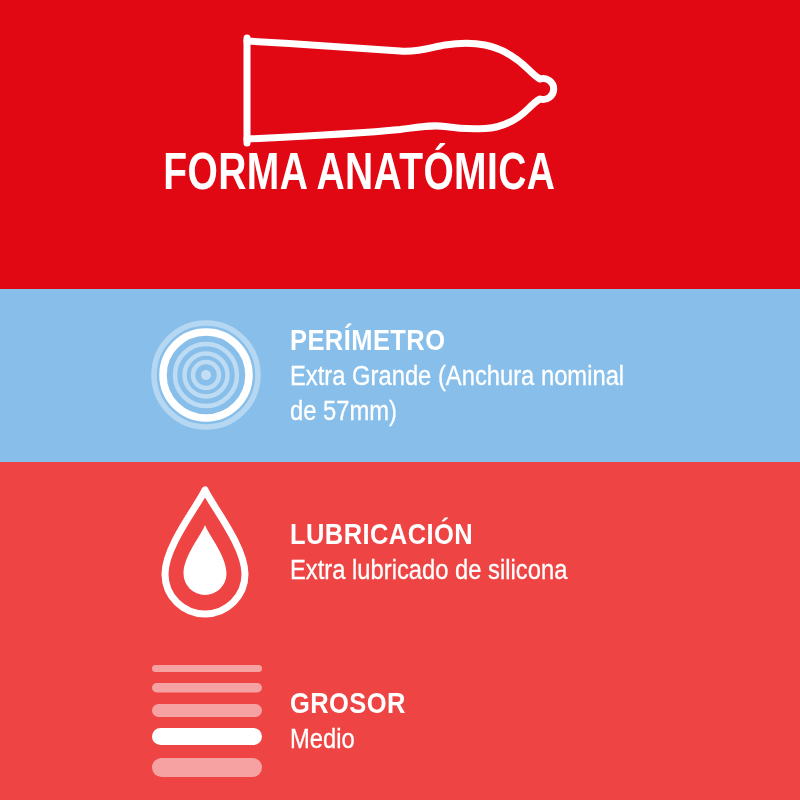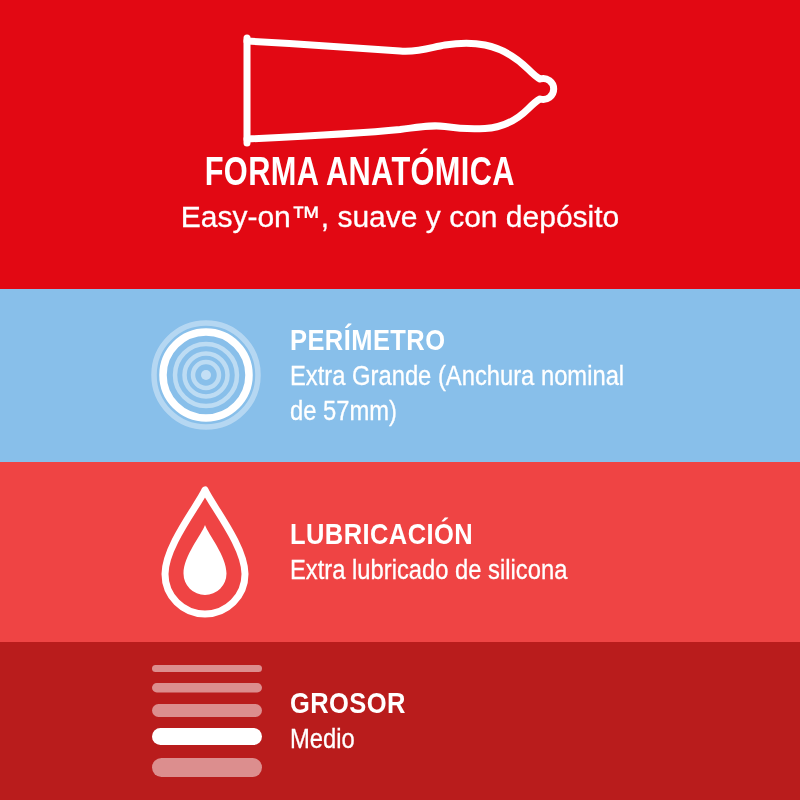--- a/index.html
+++ b/index.html
@@ -8,21 +8,21 @@
 
   .section{position:absolute;left:0;width:800px;}
   #sec-header{top:0;height:289px;}
   #sec-perimetro{top:289px;height:173px;padding-left:31px;}
   #sec-lubricacion{top:462px;height:180px;}
   #sec-grosor{top:642px;height:158px;}
 
   
   .header-icon{position:absolute;left:240px;top:31px;}
   .page-title{position:absolute;left:0;top:146px;width:719px;text-align:center;color:#fff;
-    font-size:41px;font-weight:700;line-height:50px;letter-spacing:.5px;}
+    font-size:52px;font-weight:700;line-height:50px;letter-spacing:.5px;}
   .page-title .cond{display:inline-block;transform:scaleX(.75);transform-origin:center;white-space:nowrap;}
   .page-subtitle{position:absolute;left:0;top:199px;width:800px;text-align:center;color:#fff;
     font-size:30px;font-weight:500;line-height:36px;-webkit-text-stroke:.3px #fff;}
 
   
   .feature{display:block;}
   .icon-box{position:absolute;}
   #sec-perimetro .icon-box{left:150px;top:30px;}
   #sec-lubricacion .icon-box{left:159px;top:22px;}
   #sec-grosor .icon-box{left:152px;top:23px;}
@@ -45,21 +45,20 @@
                C 222 11.5 232 11.5 245 14 C 262 17.5 276 26 288 38
                C 293 43 296 46 300 48
                A 10.5 10.5 0 1 1 300 68
                C 296 70 293 73 288 78 C 276 90 262 96.5 245 97.5
                C 230 98.5 218 97.5 205 95.5 C 192 93.5 180 96 160 98.5
                C 120 102.5 60 105.5 7 108" stroke="#fff" stroke-width="7" stroke-linecap="round" stroke-linejoin="round"></path>
     </svg>
     <div class="page-title">
       <span class="cond">FORMA ANATÓMICA</span>
     </div>
-    <div class="page-subtitle">Easy-on™, suave y con depósito</div>
   </div>
 
   <div class="section feature" id="sec-perimetro" style="background: rgb(136, 191, 234);">
     <svg class="icon-box" width="112" height="112" viewBox="0 0 112 112" fill="none">
       <circle cx="56" cy="56" r="52" stroke="#fff" stroke-width="5.5" opacity="0.38"></circle>
       <circle cx="56" cy="56" r="43" stroke="#fff" stroke-width="7.5"></circle>
       <circle cx="56" cy="56" r="31" stroke="#fff" stroke-width="4.5" opacity="0.45"></circle>
       <circle cx="56" cy="56" r="21.5" stroke="#fff" stroke-width="4.5" opacity="0.45"></circle>
       <circle cx="56" cy="56" r="13" stroke="#fff" stroke-width="4.5" opacity="0.45"></circle>
       <circle cx="56" cy="56" r="5" fill="#fff" opacity="0.5"></circle>
@@ -78,21 +77,21 @@
       <path d="M46 41 C 43 50 24.5 72 24.5 89.5 A 21.5 21.5 0 1 0 67.5 89.5 C 67.5 72 49 50 46 41 Z" fill="#fff"></path>
     </svg>
     <div class="text-box">
       <div class="feature-title">
         <span class="cond">LUBRICACIÓN</span>
       </div>
       <div class="feature-desc">Extra lubricado de silicona</div>
     </div>
   </div>
 
-  <div class="section feature" id="sec-grosor" style="background: #b91c1c;">
+  <div class="section feature" id="sec-grosor" style="background: #ef4444;">
     <svg class="icon-box" width="110" height="112" viewBox="0 0 110 112" fill="#fff">
       <rect x="0" y="0" width="110" height="7" rx="3.5" opacity="0.5"></rect>
       <rect x="0" y="18" width="110" height="9.5" rx="4.75" opacity="0.5"></rect>
       <rect x="0" y="39" width="110" height="13" rx="6.5" opacity="0.5"></rect>
       <rect x="0" y="63" width="110" height="17" rx="8.5"></rect>
       <rect x="0" y="93" width="110" height="19" rx="9.5" opacity="0.5"></rect>
     </svg>
     <div class="text-box">
       <div class="feature-title">
         <span class="cond">GROSOR</span>

